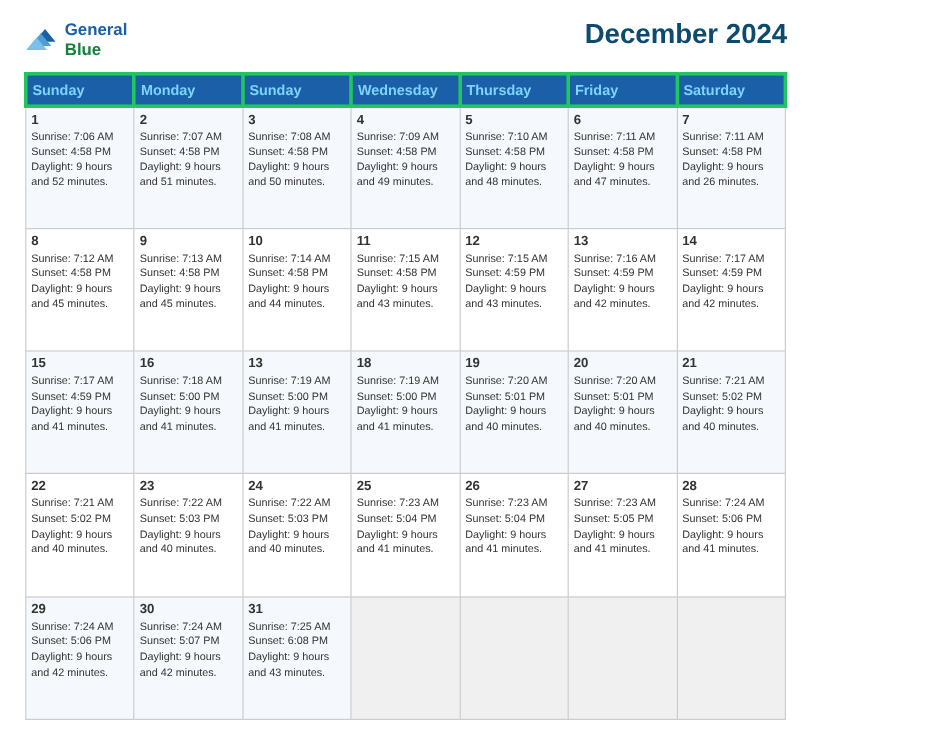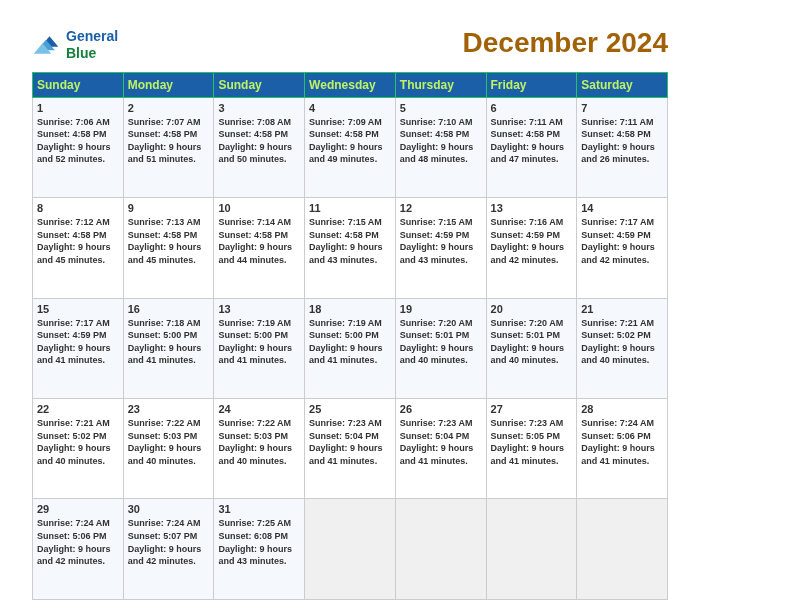--- a/index.html
+++ b/index.html
@@ -6,24 +6,23 @@
     body {
       font-family: Arial, sans-serif;
       background: #fff;
       width: 792px;
       height: 612px;
       overflow: hidden;
     }
     .page {
       width: 676px;
       height: 612px;
-      padding: 28px 20px 12px 20px;
+      padding: 16px 20px 12px 20px;
       display: flex;
       flex-direction: column;
-      margin-left: 12px;
     }
     .header {
       display: flex;
       justify-content: space-between;
       align-items: flex-start;
       margin-bottom: 10px;
     }
     .logo {
       display: flex;
       align-items: center;
@@ -39,45 +38,45 @@
       color: #1a5fa8;
     }
     .logo-icon {
       width: 28px;
       height: 28px;
     }
     .title-block {
       text-align: right;
     }
     .title-block h1 {
-      font-size: 28px;
+      font-size: 23px;
       font-weight: bold;
-      color: #a16207;
+      color: #0c4a6e;
       line-height: 1.1;
     }
     .title-block h2 {
       font-size: 14px;
       font-weight: normal;
       color: #555;
     }
     .calendar {
       flex: 1;
       border: 1px solid #ccc;
       border-collapse: collapse;
       width: 100%;
       table-layout: fixed;
     }
     .calendar th {
       background: #1a5fa8;
-      color: #bef264;
+      color: #7dd3fc;
       font-size: 12px;
       font-weight: bold;
       padding: 5px 4px;
       text-align: left;
-      border: 1px solid #22c55e;
+      border: 3px solid #22c55e;
     }
     .calendar td {
       border: 1px solid #ccc;
       vertical-align: top;
       padding: 4px 4px 3px 4px;
       font-size: 9.5px;
       color: #333;
       background: #fff;
       height: 86px;
     }
@@ -90,21 +89,20 @@
     .cell-day {
       font-size: 11px;
       font-weight: bold;
       margin-bottom: 2px;
       display: block;
     }
     .cell-info {
       font-size: 9px;
       line-height: 1.4;
       color: #333;
-      font-weight: bold;
     }
     .empty-cell {
       background: #f0f0f0 !important;
     }
   </style>
 </head>
 <body>
 
 <div class="page">
   <div class="header">

